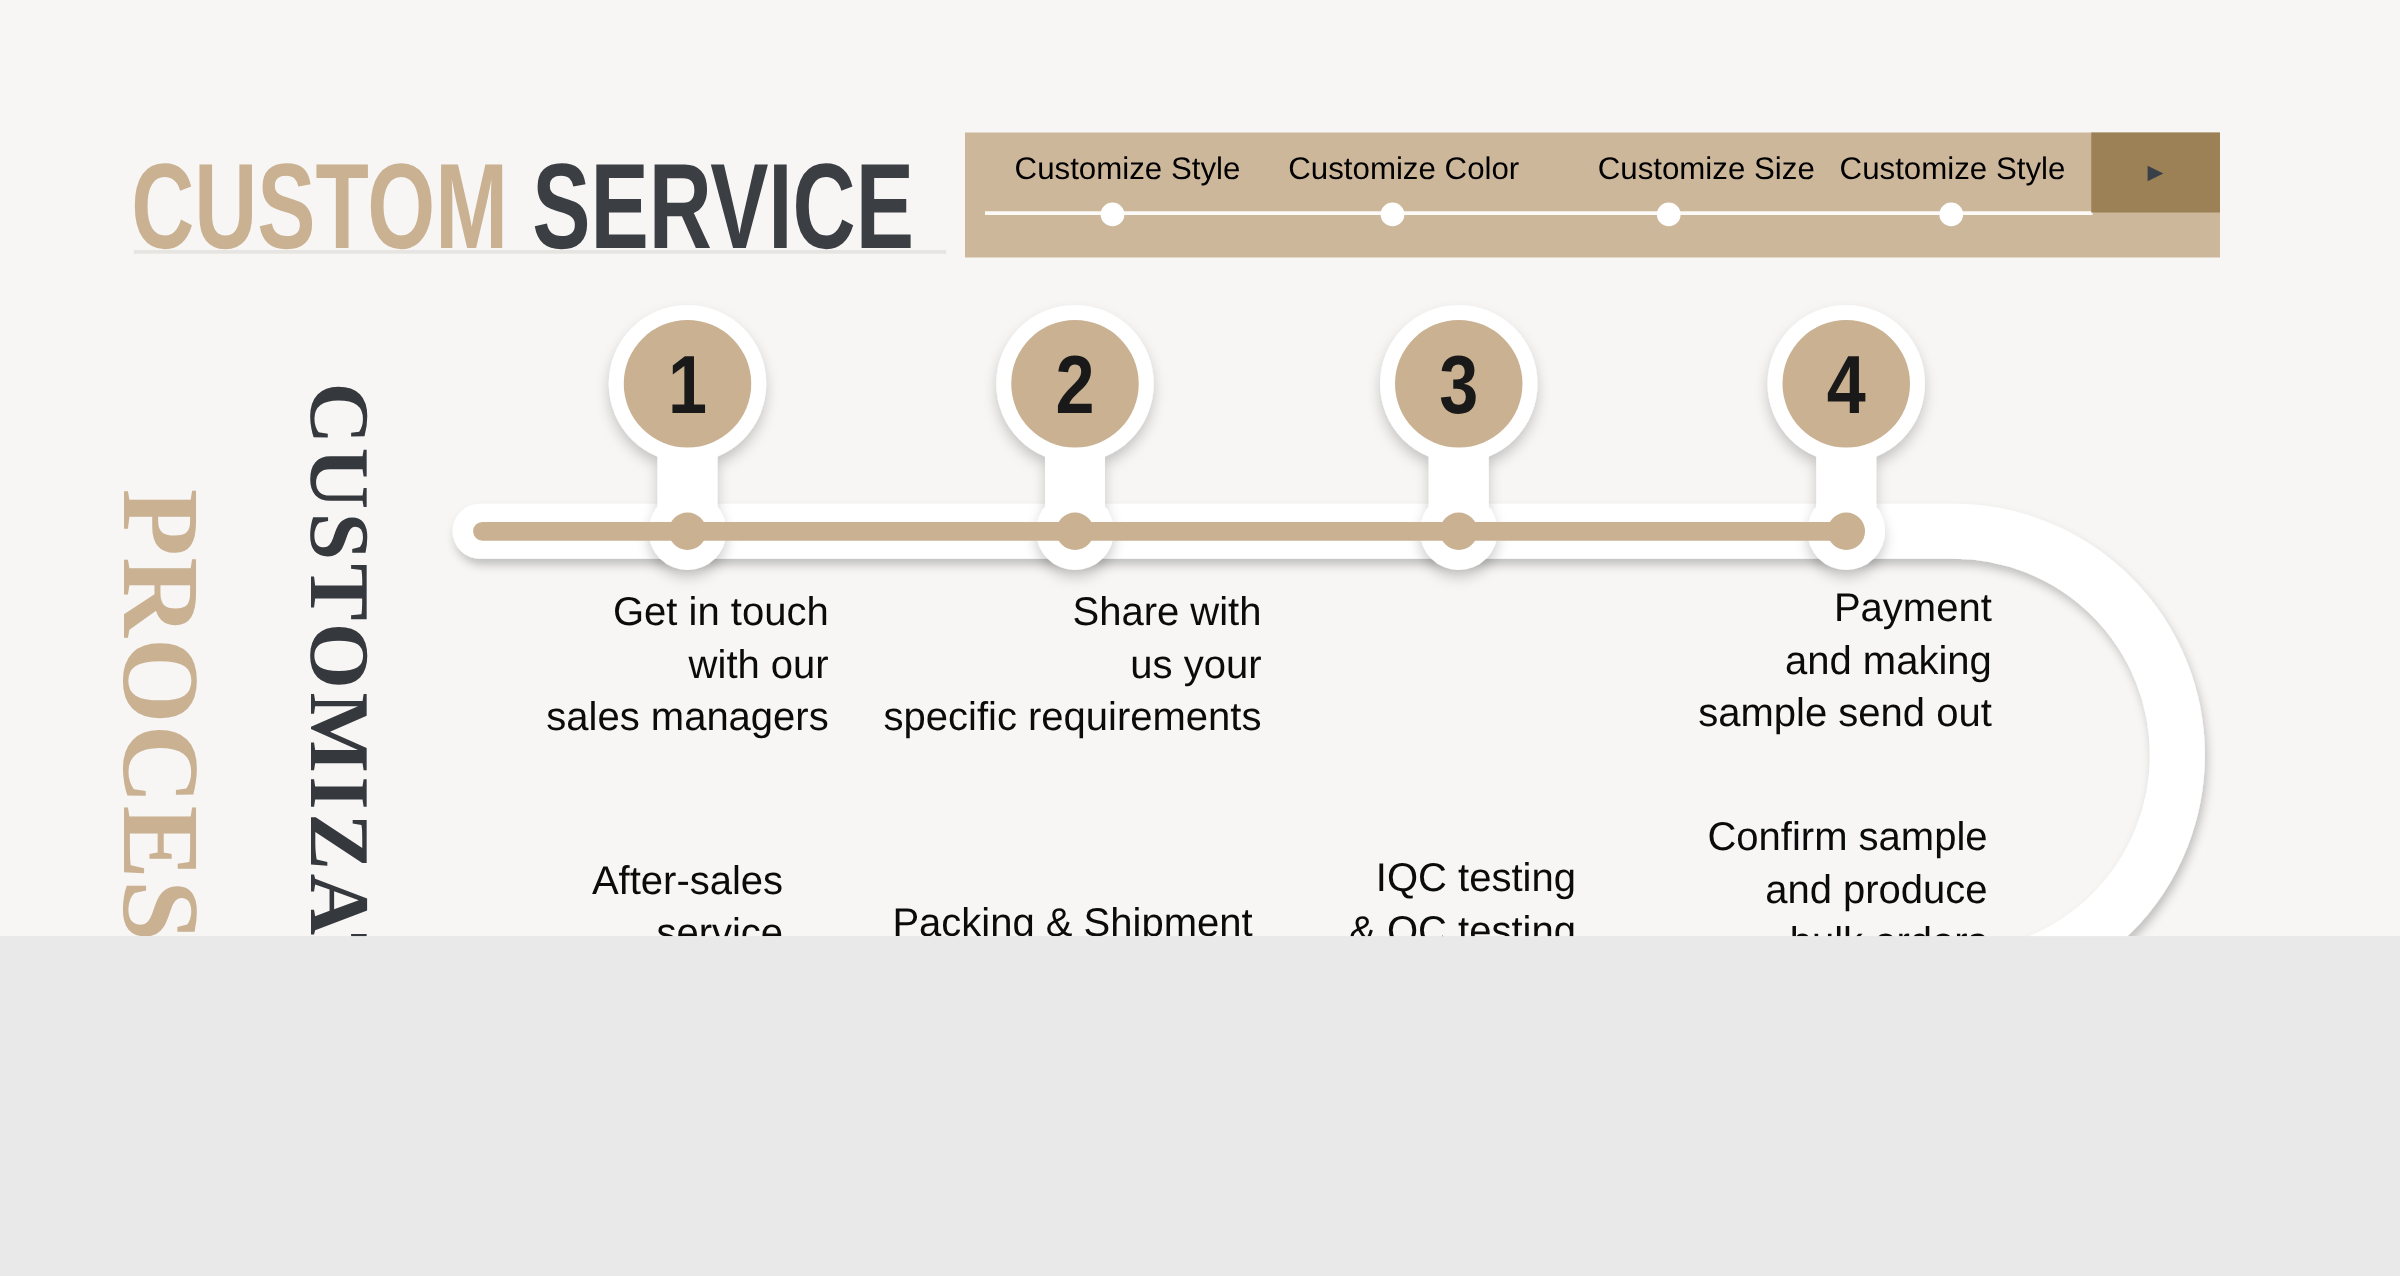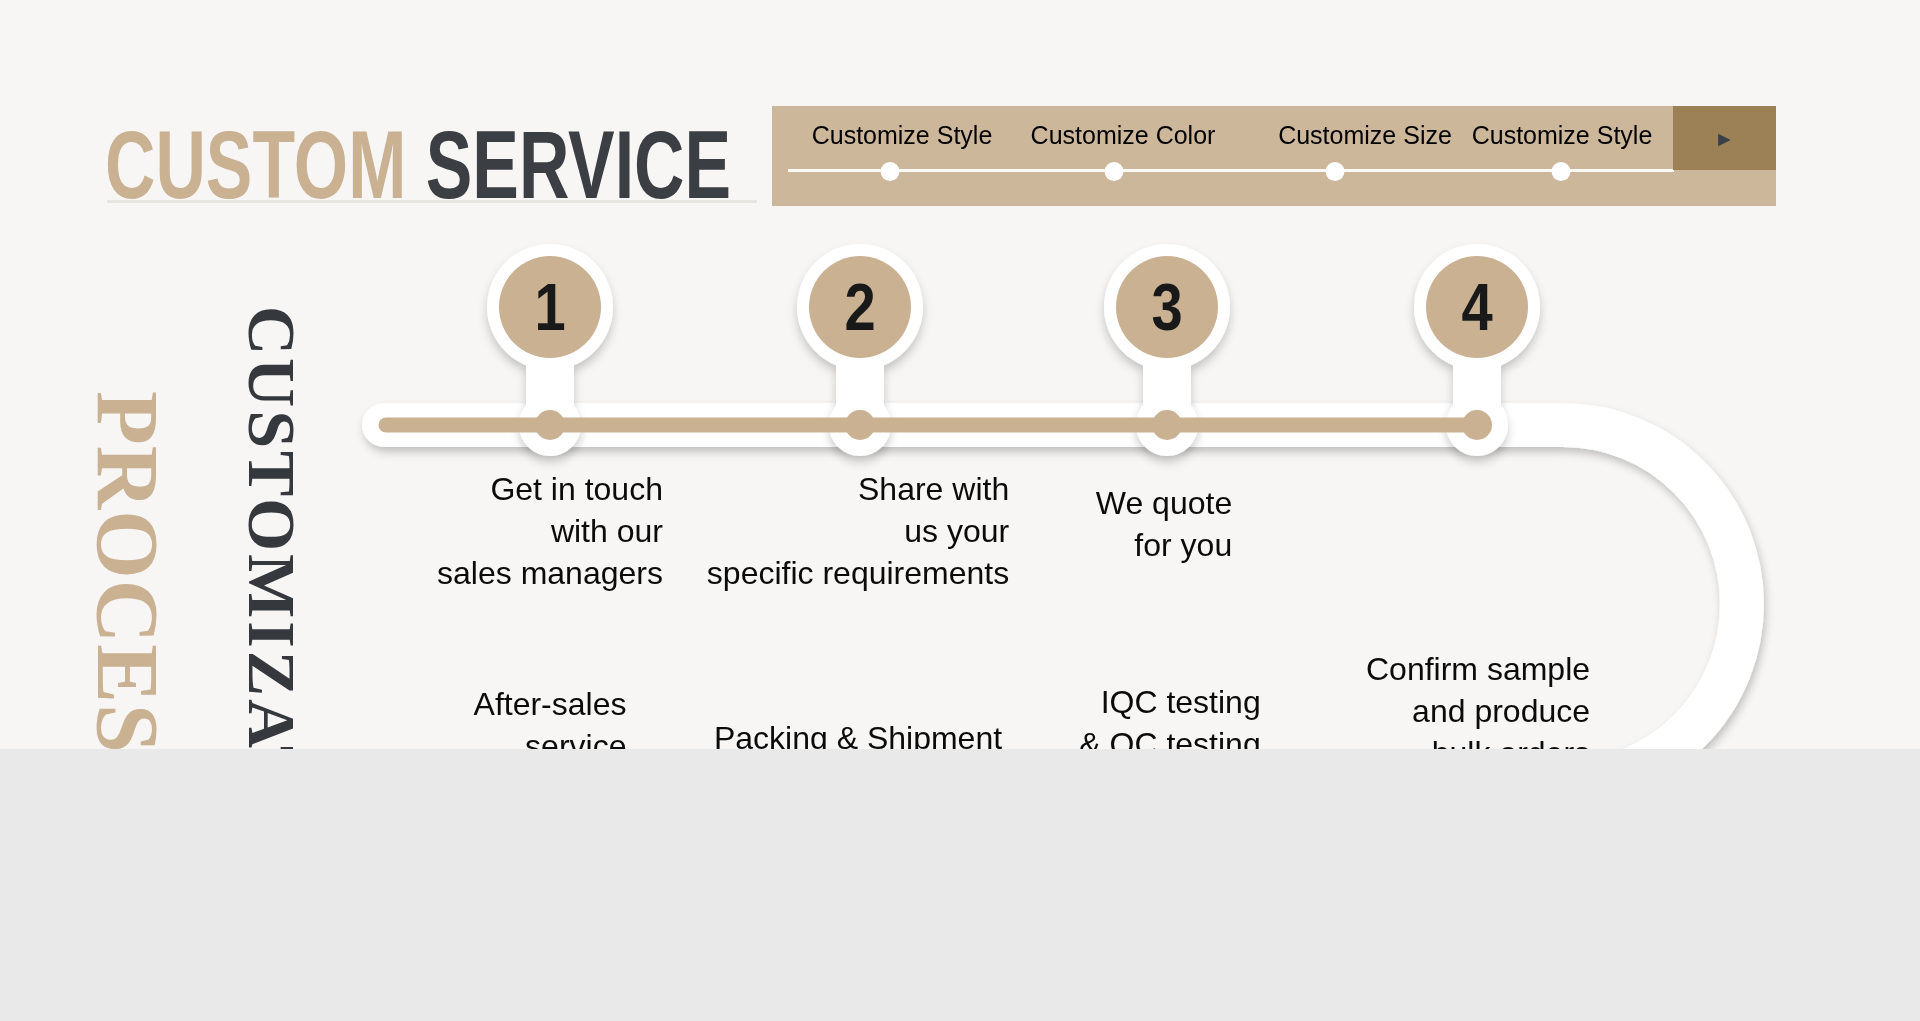--- a/index.html
+++ b/index.html
@@ -161,22 +161,23 @@
   <div class="pin-num" style="left:810px;  top:845px">7</div>
   <div class="pin-num" style="left:1117px; top:845px">6</div>
   <div class="pin-num" style="left:1427px; top:845px">5</div>
 
   <div class="step-text" style="left:550px;  top:468px">Get in touch
 with our
 sales managers</div>
   <div class="step-text" style="left:858px;  top:468px">Share with
 us your
 specific requirements</div>
-  <div class="step-text" style="left:1164px; top:482px">We quote
-for you</div>
+  <div class="step-text" style="left:1476px; top:465px">Payment
+and making
+sample send out</div>
   <div class="step-text" style="left:1478px; top:648px">Confirm sample
 and produce
 bulk orders</div>
   <div class="step-text" style="left:858px;  top:717px">Packing &amp; Shipment</div>
   <div class="step-text" style="left:1170px; top:681px">IQC testing
 &amp; QC testing</div>
   <div class="step-text" style="left:550px;  top:683px">After-sales
 service</div>
 
 </div>

